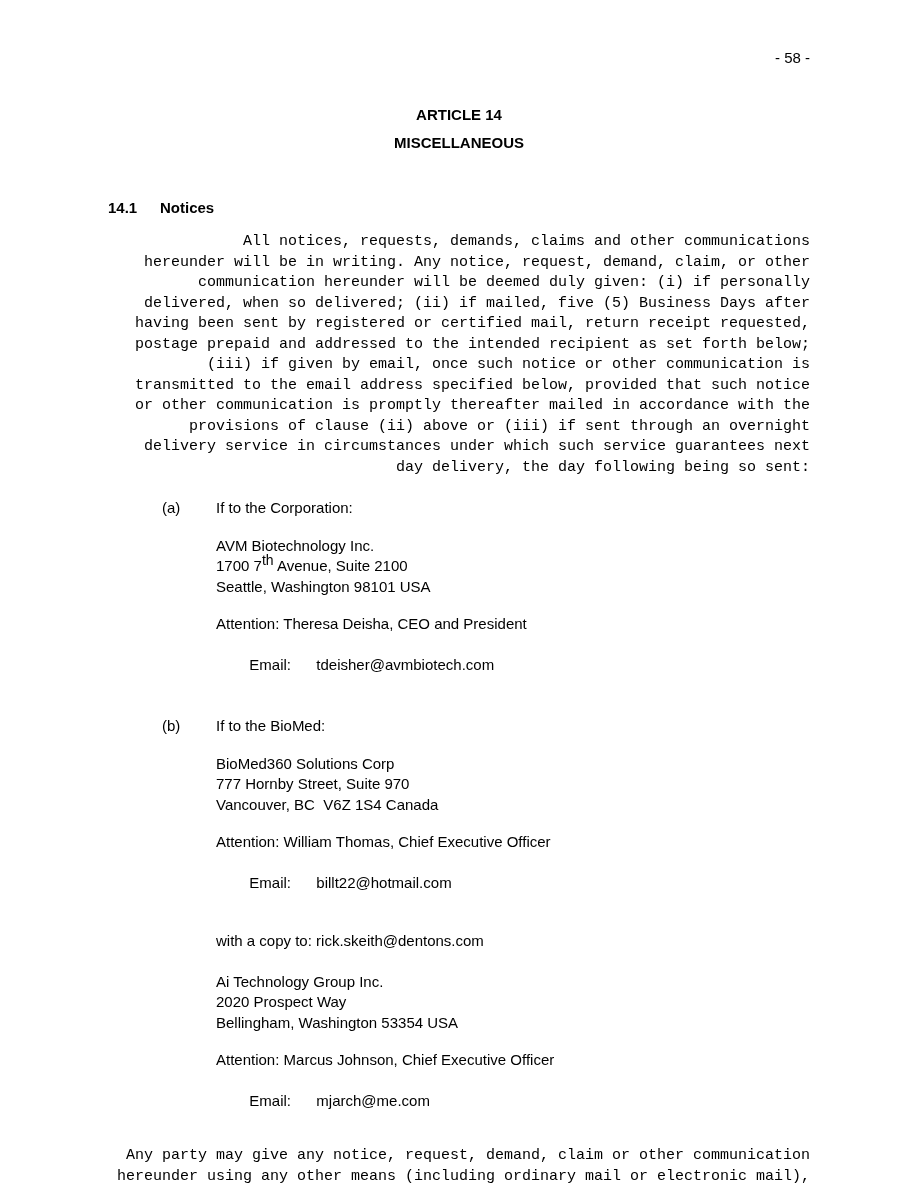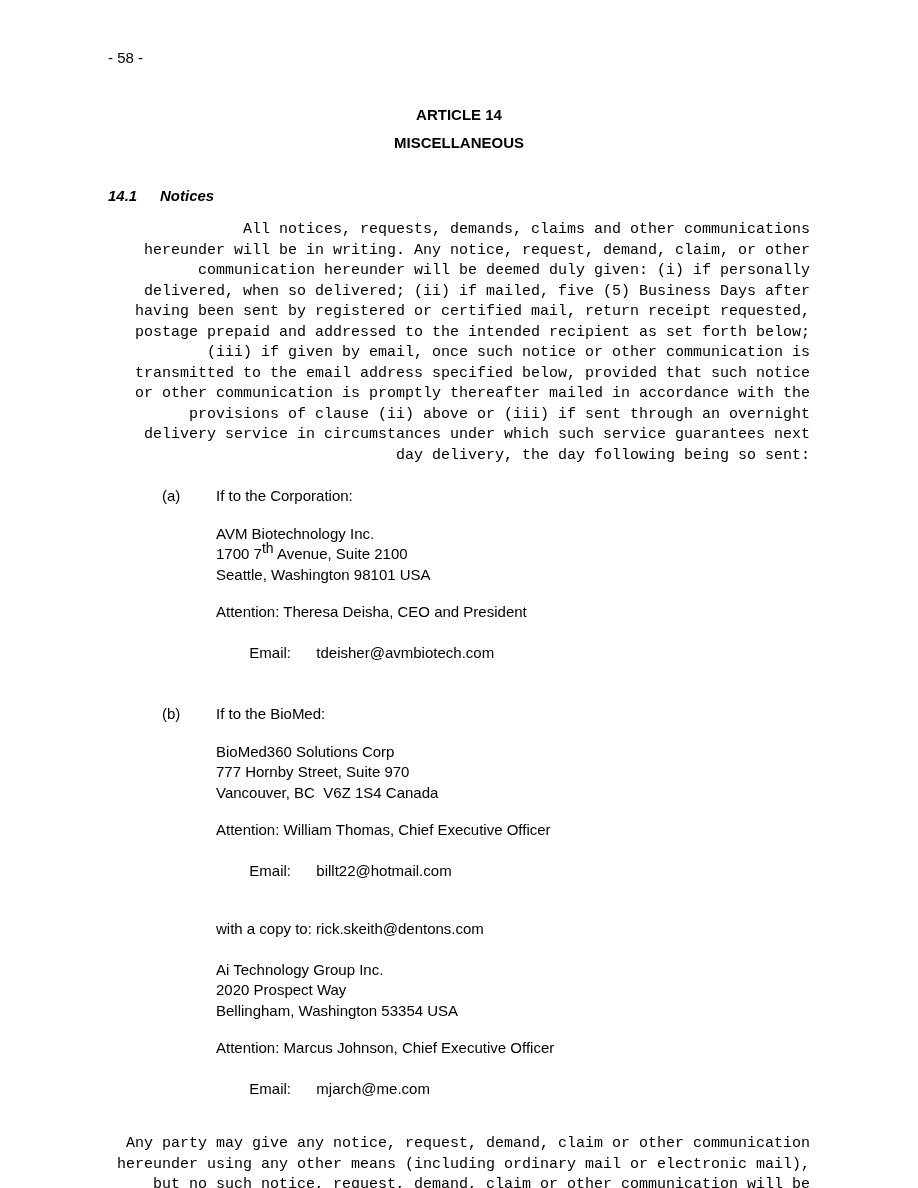--- a/index.html
+++ b/index.html
@@ -17,38 +17,37 @@
     position: relative;
     width: 918px;
     height: 1188px;
     box-sizing: border-box;
     padding: 48px 108px 40px 108px;
     background: #ffffff;
     font-size: 15px;
     line-height: 20.5px;
   }
   .page-number {
-    text-align: left;
+    text-align: right;
     margin: 0 0 36px 0;
   }
   .article-title,
   .article-subtitle {
     text-align: center;
     font-weight: bold;
     font-size: 15px;
     margin: 8px;
     line-height: 20.5px;
   }
   .article-subtitle {
     margin-top: 5px;
   }
   .section-heading {
-    margin-top: 32px;
+    margin-top: 44px;
     font-weight: bold;
-    font-style: italic;
   }
   .section-number {
     display: inline-block;
     width: 52px;
   }
   p.body-text {
     margin: 14px 0 0 0;
     text-align: right;
     white-space: pre-wrap;
     font-family: Liberation Mono, monospace;

